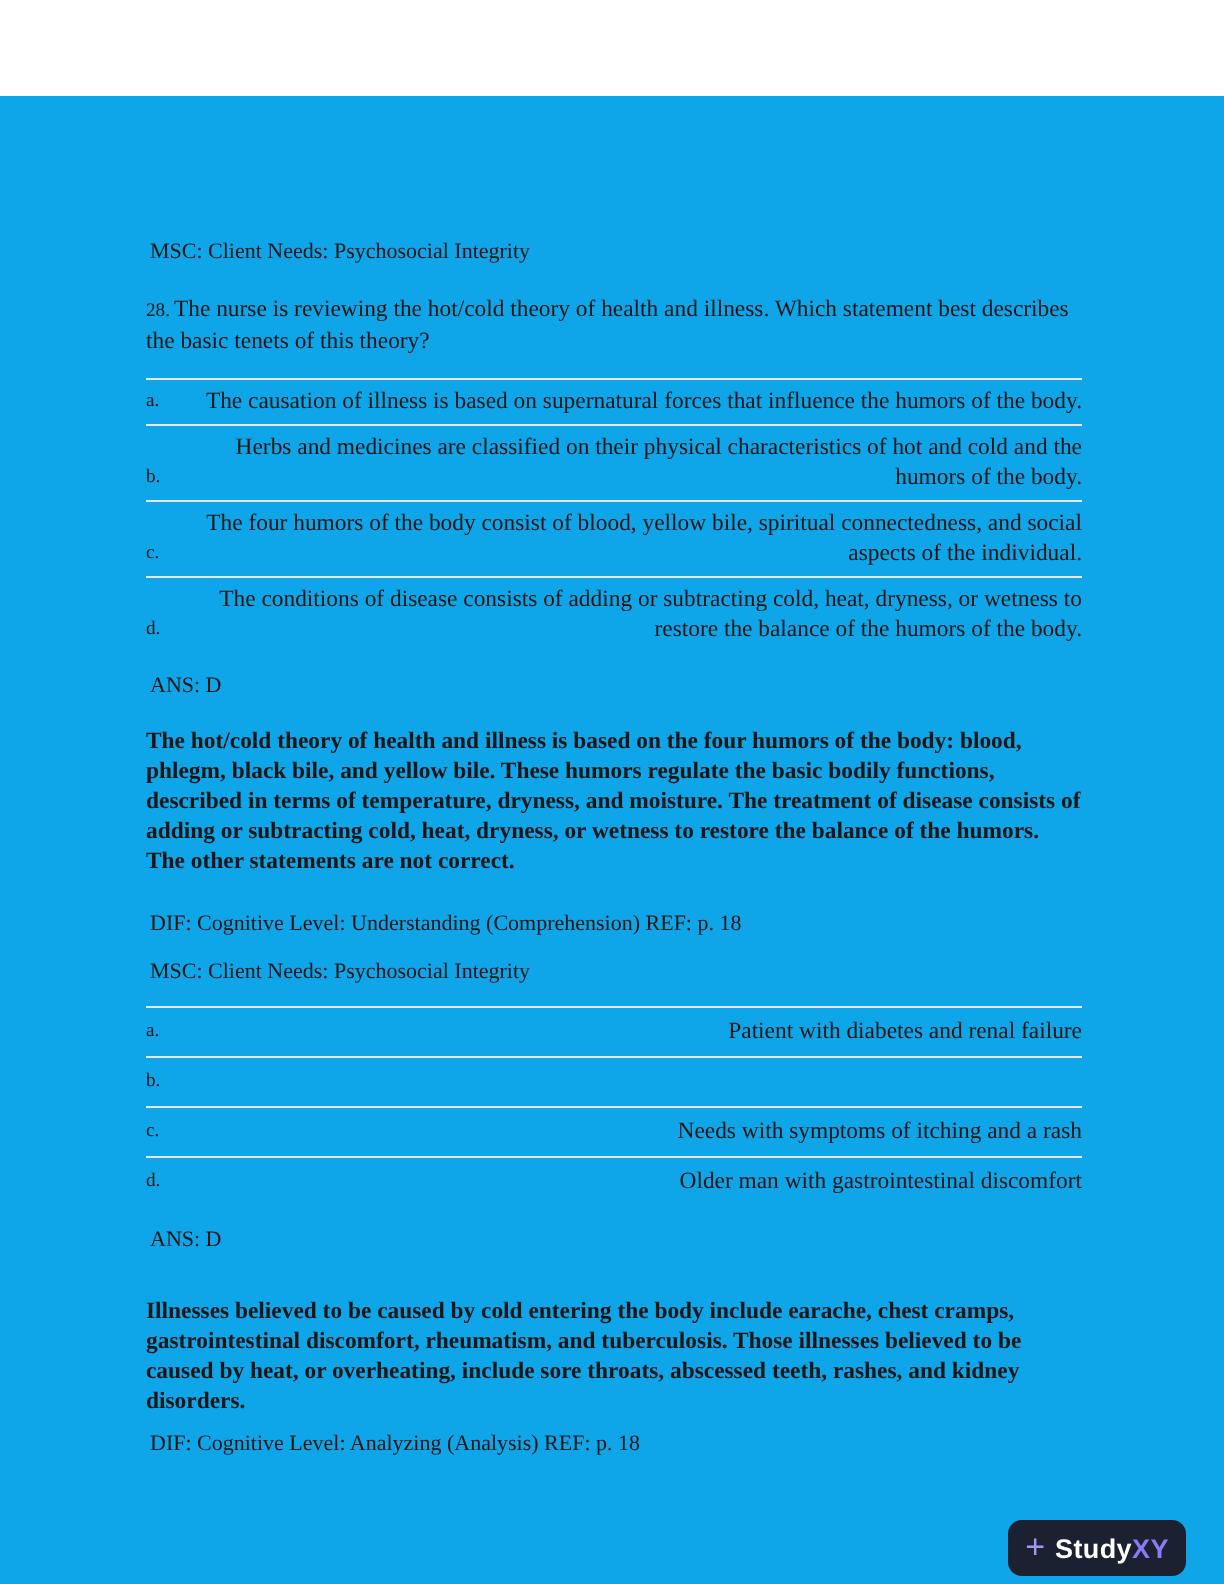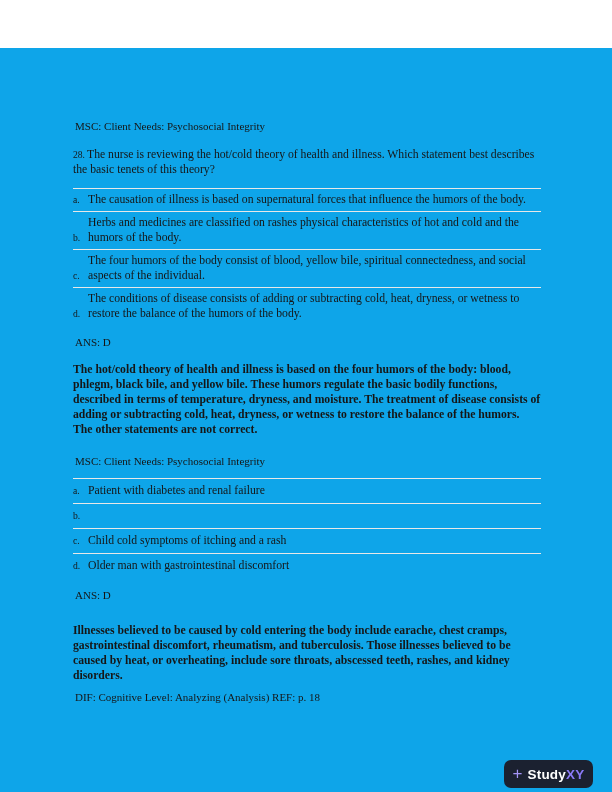--- a/index.html
+++ b/index.html
@@ -51,20 +51,21 @@
   }
   .opt-letter {
     flex: 0 0 15px;
     font-size: 9.6px;
     line-height: 15px;
   }
   .opt-text {
     flex: 1;
     font-size: 11.7px;
     line-height: 15px;
+    text-align: right;
   }
   .ans-line {
     font-size: 11px;
     line-height: 14px;
     margin: 0 0 13px 2px;
   }
   .q2 .ans-line { margin-bottom: 21px; }
   .rationale {
     font-size: 11.7px;
     line-height: 15px;
@@ -134,55 +135,56 @@
 
       <div class="options">
 
           <div class="opt-row">
             <span class="opt-letter">a.</span>
             <span class="opt-text">The causation of illness is based on supernatural forces that influence the humors of the body.</span>
           </div>
 
           <div class="opt-row">
             <span class="opt-letter">b.</span>
-            <span class="opt-text">Herbs and medicines are classified on rashes physical characteristics of hot and cold and the humors of the body.</span>
+            <span class="opt-text">Herbs and medicines are classified on their physical characteristics of hot and cold and the humors of the body.</span>
           </div>
 
           <div class="opt-row">
             <span class="opt-letter">c.</span>
             <span class="opt-text">The four humors of the body consist of blood, yellow bile, spiritual connectedness, and social aspects of the individual.</span>
           </div>
 
           <div class="opt-row">
             <span class="opt-letter">d.</span>
             <span class="opt-text">The conditions of disease consists of adding or subtracting cold, heat, dryness, or wetness to restore the balance of the humors of the body.</span>
           </div>
         </div>
 
       <p class="ans-line">ANS: D</p>
       <p class="rationale">The hot/cold theory of health and illness is based on the four humors of the body: blood, phlegm, black bile, and yellow bile. These humors regulate the basic bodily functions, described in terms of temperature, dryness, and moisture. The treatment of disease consists of adding or subtracting cold, heat, dryness, or wetness to restore the balance of the humors. The other statements are not correct.</p>
+      <p class="dif-line">DIF: Cognitive Level: Understanding (Comprehension) REF: p. 18</p>
       <p class="msc-line">MSC: Client Needs: Psychosocial Integrity</p>
     </section>
 
     <section class="q2">
 
       <div class="options single">
 
           <div class="opt-row">
             <span class="opt-letter">a.</span>
             <span class="opt-text">Patient with diabetes and renal failure</span>
           </div>
 
           <div class="opt-row">
             <span class="opt-letter">b.</span>
           </div>
 
           <div class="opt-row">
             <span class="opt-letter">c.</span>
-            <span class="opt-text">Child cold symptoms of itching and a rash</span>
+            <span class="opt-text">Needs with symptoms of itching and a rash</span>
           </div>
 
           <div class="opt-row">
             <span class="opt-letter">d.</span>
             <span class="opt-text">Older man with gastrointestinal discomfort</span>
           </div>
         </div>
 
       <p class="ans-line">ANS: D</p>
       <p class="rationale">Illnesses believed to be caused by cold entering the body include earache, chest cramps, gastrointestinal discomfort, rheumatism, and tuberculosis. Those illnesses believed to be caused by heat, or overheating, include sore throats, abscessed teeth, rashes, and kidney disorders.</p>

